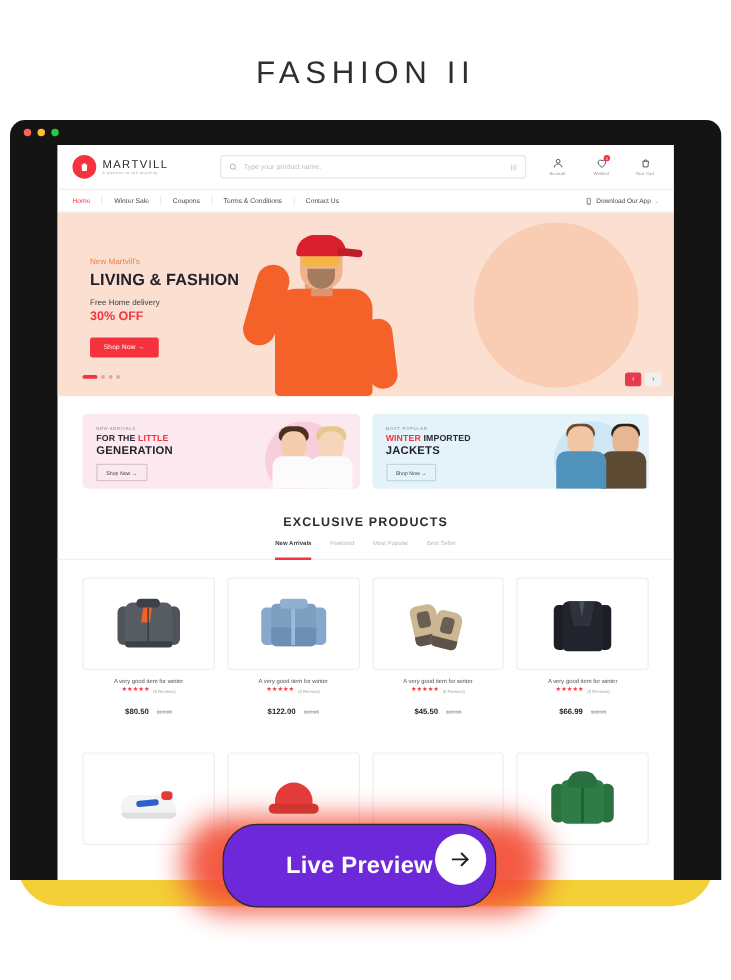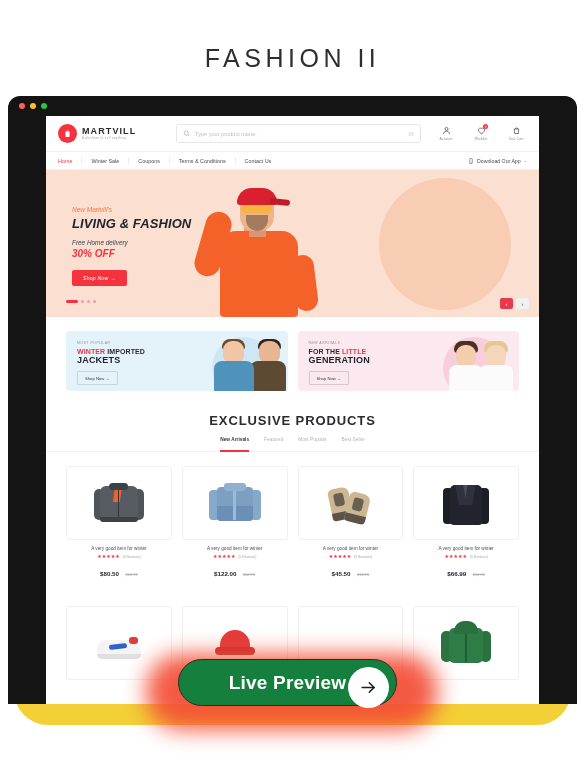--- a/index.html
+++ b/index.html
@@ -56,21 +56,21 @@
     height: 36px; display: flex; align-items: center;
     padding: 0 12px; border-bottom: 1px solid #f0f0f0; background: #fff;
   }
   .logo { display: flex; align-items: center; gap: 5px; width: 104px; }
   .logo-mark {
     width: 19px; height: 19px; border-radius: 50%;
     background: #f5333f; display: flex; align-items: center; justify-content: center;
   }
   .logo-mark svg { width: 9px; height: 9px; }
   .logo-text { line-height: 1; }
-  .logo-name { font-size: 9px; font-weight: bold; letter-spacing: 1.1px; color: #2b2b2b; }
+  .logo-name { font-size: 9px; font-weight: normal; letter-spacing: 1.1px; color: #2b2b2b; }
   .logo-tag { font-size: 2.8px; letter-spacing: .45px; color: #9a9a9a; margin-top: 1.5px; }
 
   .searchbar {
     flex: 1; height: 19px; margin: 0 14px;
     border: 1px solid #e6e6e6; border-radius: 3px;
     display: flex; align-items: center; padding: 0 6px; gap: 5px;
     background: #fff;
   }
   .searchbar .ph { font-size: 5.6px; color: #bdbdbd; flex: 1; }
   .icon-mag { width: 7px; height: 7px; color: #9b9b9b; }
@@ -103,21 +103,21 @@
 
   
   .hero {
     position: relative; height: 147px; background: #fbe0d2; overflow: hidden;
   }
   .hero-circle {
     position: absolute; right: 28px; top: 8px;
     width: 132px; height: 132px; border-radius: 50%;
     background: #f8cdb4;
   }
-  .hero-text { position: absolute; left: 26px; top: 36px; z-index: 2; font-style: italic; }
+  .hero-text { position: absolute; left: 26px; top: 36px; z-index: 2; }
   .hero-kicker { font-size: 6.5px; color: #f07c3c; margin-bottom: 3px; }
   .hero-title { font-size: 13px; font-weight: bold; color: #23232b; letter-spacing: .1px; }
   .hero-sub { font-size: 6.4px; color: #3c3c44; margin-top: 8px; }
   .hero-off { font-size: 10px; font-weight: bold; color: #f5333f; margin-top: 2px; }
   .hero-btn {
     margin-top: 11px; background: #f5333f; color: #fff;
     font-size: 5.2px; padding: 5px 11px; border-radius: 2px;
     display: inline-block; letter-spacing: .2px;
   }
 
@@ -214,21 +214,21 @@
   .guy.g1 { right: 34px; width: 40px; }
   .guy.g1 .g-body { background: #4f93bd; }
   .guy.g1 .g-hair { background: #6b4a2f; }
   .guy.g2 { right: 2px; width: 36px; }
   .guy.g2 .g-body { background: #5c4a32; width: 36px; }
   .guy.g2 .g-head { background: #e8b692; }
   .guy.g2 .g-hair { background: #2e2119; }
 
   
   .section-title {
-    text-align: center; font-size: 13px; font-weight: bold;
+    text-align: center; font-size: 10px; font-weight: bold;
     color: #2b2b33; letter-spacing: .9px; margin-top: 22px;
   }
   .tabs {
     display: flex; justify-content: center; gap: 15px;
     margin-top: 9px; border-bottom: 1px solid #f0f0f0;
     padding: 0 20px 5px;
   }
   .tab { font-size: 4.8px; color: #b5b5b5; position: relative; padding-bottom: 4px; }
   .tab.active { color: #3a3a42; font-weight: bold; }
   .tab.active::after {
@@ -309,22 +309,22 @@
     position: absolute; left: 146px; top: 654px;
     width: 292px; height: 76px;
     background: #f34d35;
     border-radius: 36px;
     filter: blur(11px);
     opacity: .92;
     z-index: 4;
   }
   .live-btn {
     position: absolute; left: 178px; top: 659px;
-    width: 219px; height: 47px;
-    background: #15803d;
+    width: 219px; height: 67px;
+    background: #6d28d9;
     border: 1.5px solid #2a2a2a;
     border-radius: 28px;
     display: flex; align-items: center; justify-content: center;
     z-index: 6;
   }
   .live-label { font-size: 19px; font-weight: bold; color: #ffffff; letter-spacing: .2px; }
   .live-circle {
     position: absolute; right: 7px; top: 6.5px;
     width: 41px; height: 41px; border-radius: 50%; background: #fff;
     display: flex; align-items: center; justify-content: center;
@@ -454,56 +454,56 @@
           <span class="hd"></span>
         </div>
 
         <div class="hero-arrows">
           <span class="ha prev">‹</span>
           <span class="ha next">›</span>
         </div>
       </div>
 
       <div class="promos">
+        <div class="promo pink">
+          <div class="promo-circle"></div>
+          <div class="kid k1">
+              <div class="k-hair"></div>
+              <div class="k-head"></div>
+              <div class="k-body"></div>
+            </div>
+          <div class="kid k2">
+              <div class="k-hair"></div>
+              <div class="k-head"></div>
+              <div class="k-body"></div>
+            </div>
+          <div class="promo-body">
+            <div class="promo-kicker">NEW ARRIVALS</div>
+            <div class="promo-l1"><span>FOR THE </span><em>LITTLE</em></div>
+            <div class="promo-l2">GENERATION</div>
+            <div class="promo-btn">Shop Now  →</div>
+          </div>
+        </div>
+
         <div class="promo blue">
           <div class="promo-circle"></div>
           <div class="guy g2">
               <div class="g-hair"></div>
               <div class="g-head"></div>
               <div class="g-body"></div>
             </div>
           <div class="guy g1">
               <div class="g-hair"></div>
               <div class="g-head"></div>
               <div class="g-body"></div>
             </div>
           <div class="promo-body">
             <div class="promo-kicker">MOST POPULAR</div>
             <div class="promo-l1"><em>WINTER</em><span> IMPORTED</span></div>
             <div class="promo-l2">JACKETS</div>
-            <div class="promo-btn">Shop Now  →</div>
-          </div>
-        </div>
-
-        <div class="promo pink">
-          <div class="promo-circle"></div>
-          <div class="kid k1">
-              <div class="k-hair"></div>
-              <div class="k-head"></div>
-              <div class="k-body"></div>
-            </div>
-          <div class="kid k2">
-              <div class="k-hair"></div>
-              <div class="k-head"></div>
-              <div class="k-body"></div>
-            </div>
-          <div class="promo-body">
-            <div class="promo-kicker">NEW ARRIVALS</div>
-            <div class="promo-l1"><span>FOR THE </span><em>LITTLE</em></div>
-            <div class="promo-l2">GENERATION</div>
             <div class="promo-btn">Shop Now  →</div>
           </div>
         </div>
       </div>
 
       <div class="section-title">EXCLUSIVE PRODUCTS</div>
 
       <div class="tabs">
         <span class="tab active">New Arrivals</span>
         <span class="tab">Featured</span>

